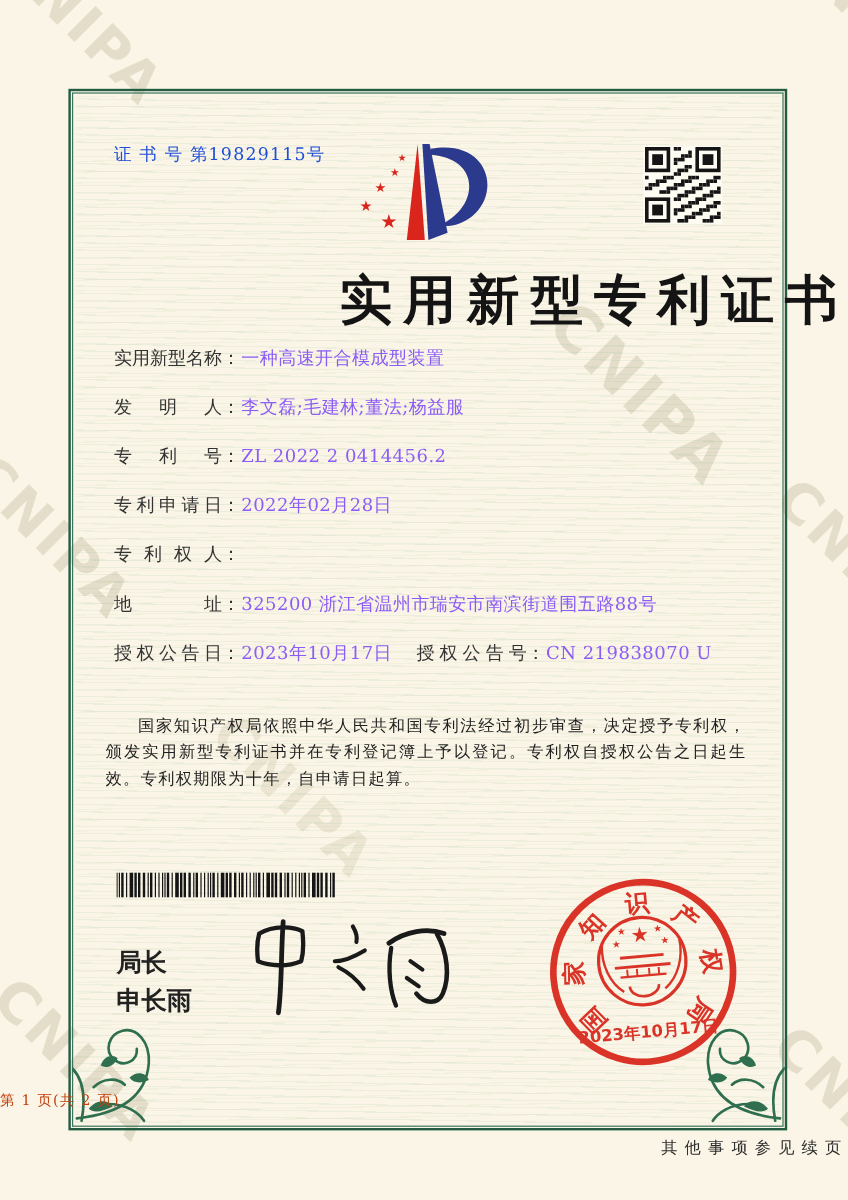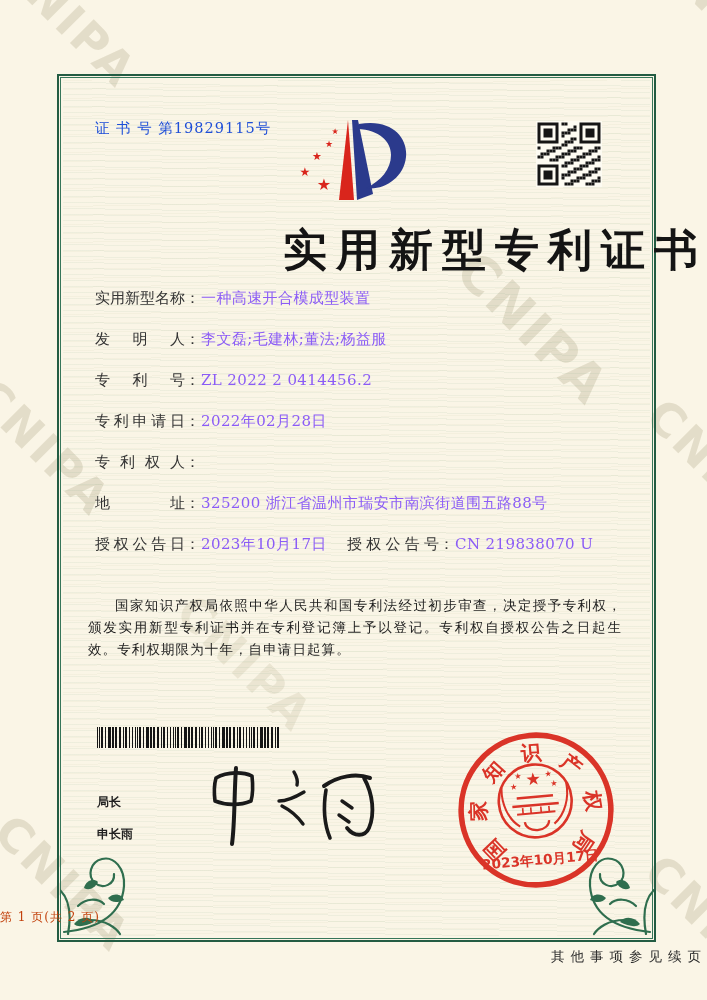--- a/index.html
+++ b/index.html
@@ -60,21 +60,21 @@
   .paragraphs{
     position:absolute; left:88px; top:594px; width:534px;
     font-size:13.5px; line-height:22px; letter-spacing:1.1px;
     text-align:justify; color:#1e1e1e;
   }
   .paragraphs p{ margin:0 0 9px 0; text-indent:2em; }
   .barcode{ position:absolute; left:97px; top:727px; }
   .director{
     position:absolute; left:97px; top:786px;
     font-family:"DejaVu Sans", sans-serif; font-weight:bold;
-    font-size:12px; line-height:32px; color:#222;
+    font-size:21px; line-height:32px; color:#222;
   }
   .signature{ position:absolute; left:198px; top:748px; }
   .seal{
     position:absolute; left:450px; top:724px;
     transform:rotate(-5deg); opacity:0.94; mix-blend-mode:multiply;
   }
   .page-info{
     position:absolute; left:0; right:0; top:909px; text-align:left;
     font-size:12px; letter-spacing:1px; color:#c2410c;
   }

